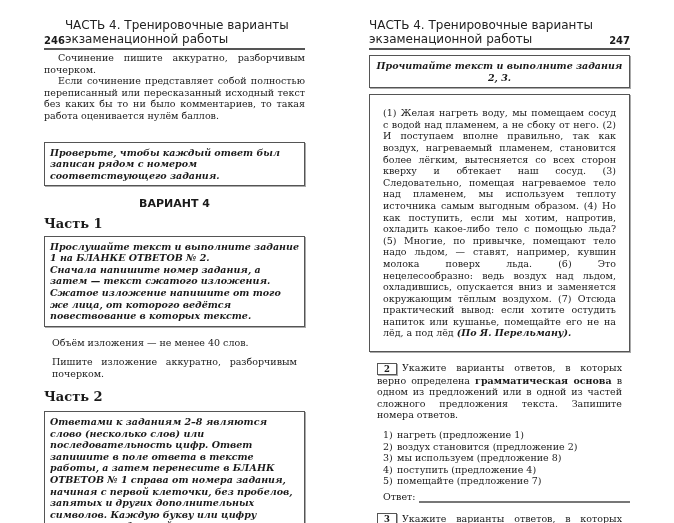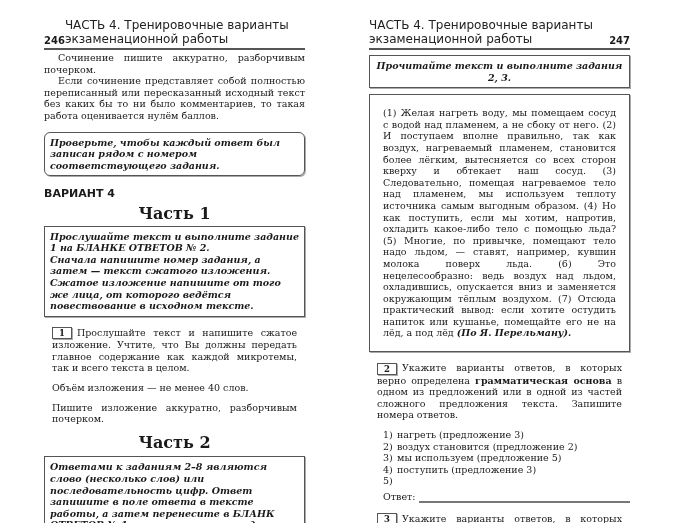--- a/index.html
+++ b/index.html
@@ -13,49 +13,48 @@
   .pnum { font-weight:bold; font-size:10px; }
   .hdr-title { font-size:12px; color:#222; }
   .content { position:absolute; font-size:9.5px; line-height:11.6px; }
   .page-left .content { left:44px; width:261px; top:52px; }
   .page-right .content { left:32px; width:261px; top:52px; }
   .indent { text-indent:14px; margin:0; text-align:justify; }
   p { margin:8px; text-align:justify; }
   .box { border:1.5px solid #555; padding:4px 5px; box-shadow:1px 1px 0 #aaa; }
   .ital { font-style:italic; font-weight:bold; }
   .center { text-align:center; }
-  .variant { font-family:"DejaVu Sans", sans-serif; font-weight:bold; font-size:11px; text-align:left; }
-  .part { font-weight:bold; font-size:16px; text-align:center; }
+  .variant { font-family:"DejaVu Sans", sans-serif; font-weight:bold; font-size:11px; text-align:center; }
+  .part { font-weight:bold; font-size:13px; }
   .tasknum { display:inline-block; border:1.5px solid #555; width:18px; height:10px; line-height:10px; text-align:center; font-weight:bold; font-size:8.5px; margin-right:5px; box-shadow:1px 1px 0 #aaa; vertical-align:middle; }
   ol.opts { list-style:none; margin:3px 0 0 14px; padding:0; }
   ol.opts li { display:flex; }
   ol.opts li .n { width:14px; flex:none; }
   .answer { display:flex; align-items:flex-end; margin:4px 0 0 14px; }
   .answer .line { flex:1; border-bottom:2px solid #777; margin-left:4px; height:9px; }
 </style>
 </head>
 <body>
 
 <div class="page page-left">
   <div class="header">
     <span class="pnum">246</span>
     <span class="hdr-title">ЧАСТЬ 4. Тренировочные варианты экзаменационной работы</span>
   </div>
   <div class="content">
     <p class="indent">Сочинение пишите аккуратно, разборчивым почерком.</p>
     <p class="indent">Если сочинение представляет собой полностью переписанный или пересказанный исходный текст без каких бы то ни было комментариев, то такая работа оценивается нулём баллов.</p>
-    <div class="box ital" style="margin-top:10px;border-radius:6px;">Проверьте, чтобы каждый ответ был записан рядом с номером соответствующего задания.</div>
+    <div class="box ital" style="margin-top:20px;">Проверьте, чтобы каждый ответ был записан рядом с номером соответствующего задания.</div>
     <div class="variant" style="margin-top:12px;">ВАРИАНТ 4</div>
     <div class="part" style="margin-top:8px;">Часть 1</div>
     <div class="box ital" style="margin-top:6px;">
       <div>Прослушайте текст и выполните задание 1 на БЛАНКЕ ОТВЕТОВ № 2.</div>
-      <div>Сначала напишите номер задания, а затем — текст сжатого изложения. Сжатое изложение напишите от того же лица, от которого ведётся повествование в исходном тексте.</div>
+      <div>Сначала напишите номер задания, а затем — текст сжатого изложения. Сжатое изложение напишите от того же лица, от которого ведётся повествование в которых тексте.</div>
     </div>
     <div style="margin-top:10px;">
-      <p><span class="tasknum">1</span><span>Прослушайте текст и напишите сжатое изложение. Учтите, что Вы должны передать главное содержание как каждой микротемы, так и всего текста в целом.</span></p>
       <p>Объём изложения — не менее 40 слов.</p>
       <p>Пишите изложение аккуратно, разборчивым почерком.</p>
     </div>
     <div class="part" style="margin-top:12px;">Часть 2</div>
     <div class="box ital" style="margin-top:8px;">Ответами к заданиям 2–8 являются слово (несколько слов) или последовательность цифр. Ответ запишите в поле ответа в тексте работы, а затем перенесите в БЛАНК ОТВЕТОВ № 1 справа от номера задания, начиная с первой клеточки, без пробелов, запятых и других дополнительных символов. Каждую букву или цифру пишите в отдельной клеточке в соответствии с приведёнными в бланке образцами.</div>
   </div>
 </div>
 
 <div class="page page-right">
   <div class="header">
@@ -66,36 +65,37 @@
     <div class="box ital center">Прочитайте текст и выполните задания 2, 3.</div>
     <div class="box" style="margin-top:6px;">
       <p><span>(1) Желая нагреть воду, мы помещаем сосуд с водой над пламенем, а не сбоку от него. (2) И поступаем вполне правильно, так как воздух, нагреваемый пламенем, становится более лёгким, вытесняется со всех сторон кверху и обтекает наш сосуд. (3) Следовательно, помещая нагреваемое тело над пламенем, мы используем теплоту источника самым выгодным образом. (4) Но как поступить, если мы хотим, напротив, охладить какое-либо тело с помощью льда? (5) Многие, по привычке, помещают тело надо льдом, — ставят, например, кувшин молока поверх льда. (6) Это нецелесообразно: ведь воздух над льдом, охладившись, опускается вниз и заменяется окружающим тёплым воздухом. (7) Отсюда практический вывод: если хотите остудить напиток или кушанье, помещайте его не на лёд, а под лёд </span><span class="ital">(По Я. Перельману).</span></p>
     </div>
 
     <div style="margin-top:10px;">
       <p><span class="tasknum">2</span><span>Укажите варианты ответов, в которых верно определена </span><b>грамматическая основа</b><span> в одном из предложений или в одной из частей сложного предложения текста. Запишите номера ответов.</span></p>
       <ol class="opts">
         <li>
             <span class="n">1)</span>
-            <span>нагреть (предложение 3)</span>
+            <span>нагреть (предложение 1)</span>
           </li>
         <li>
             <span class="n">2)</span>
             <span>воздух становится (предложение 2)</span>
           </li>
         <li>
             <span class="n">3)</span>
-            <span>мы используем (предложение 5)</span>
+            <span>мы используем (предложение 8)</span>
           </li>
         <li>
             <span class="n">4)</span>
-            <span>поступить (предложение 3)</span>
+            <span>поступить (предложение 4)</span>
           </li>
         <li>
             <span class="n">5)</span>
+            <span>помещайте (предложение 7)</span>
           </li>
       </ol>
       <div class="answer">
         <span>Ответ:</span>
         <span class="line"></span>
       </div>
     </div>
 
     <div style="margin-top:10px;">
       <p><span class="tasknum">3</span><span>Укажите варианты ответов, в которых даны верные характеристики предложений текста. Запишите номера ответов.</span></p>

